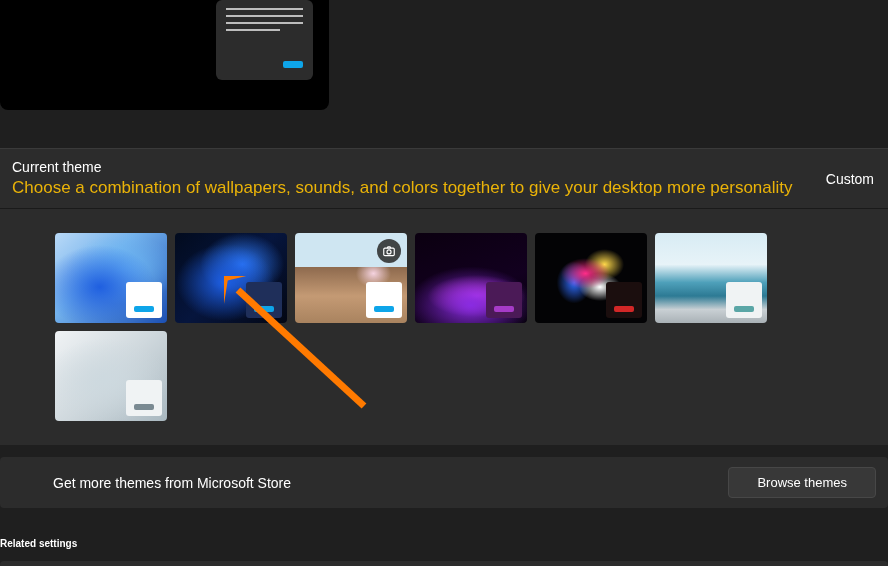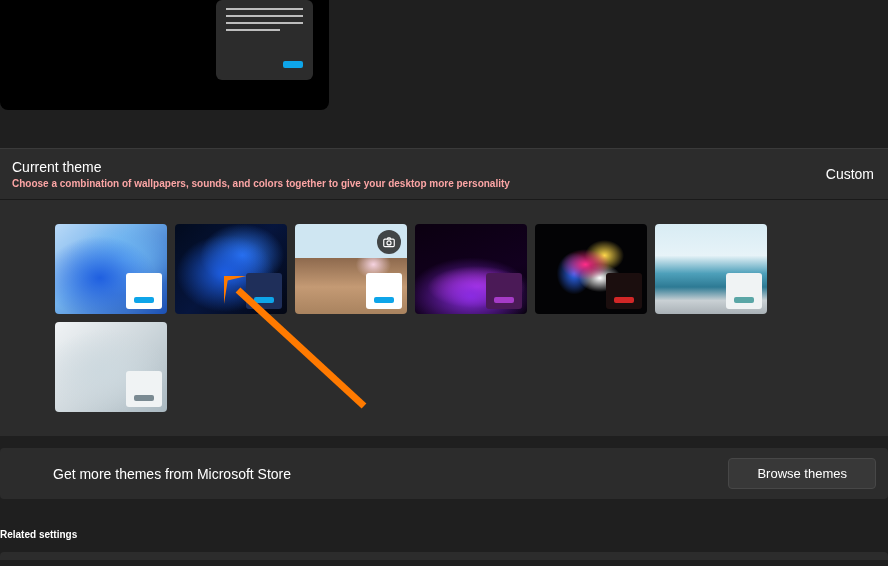--- a/index.html
+++ b/index.html
@@ -58,23 +58,22 @@
     padding: 10px 14px 10px 12px;
     justify-content: space-between;
     gap: 32px;
   }
   .section-row .title {
     font-size: 14px;
     color: #fff;
     margin-bottom: 3px;
   }
   .section-row .subtitle {
-    font-size: 10px;
-    color: #fca5a5;
-    font-weight: bold;
+    font-size: 17px;
+    color: #eab308;
   }
   .section-row .value {
     font-size: 14px;
     color: #fff;
   }
 
   
   .theme-area {
     background: #2c2c2c;
     padding: 24px 0 24px 55px;

